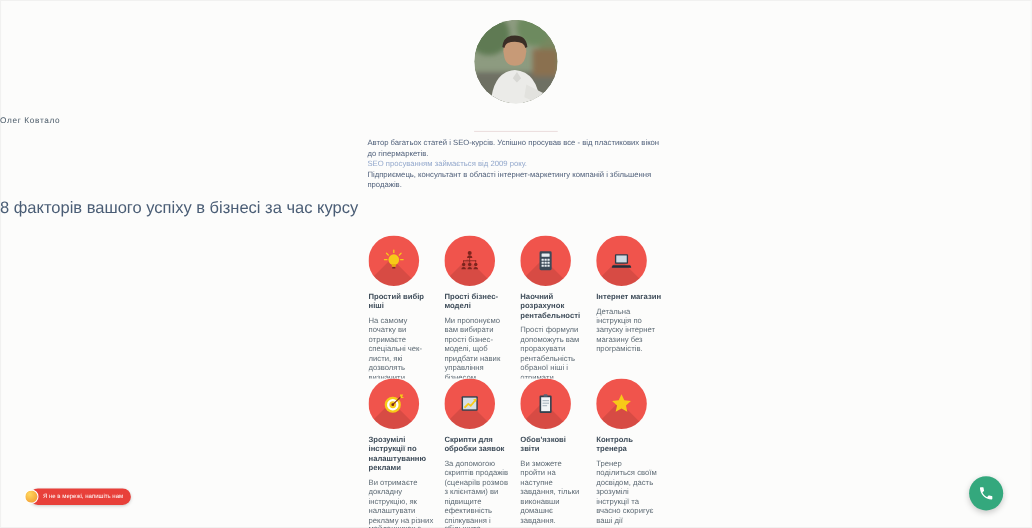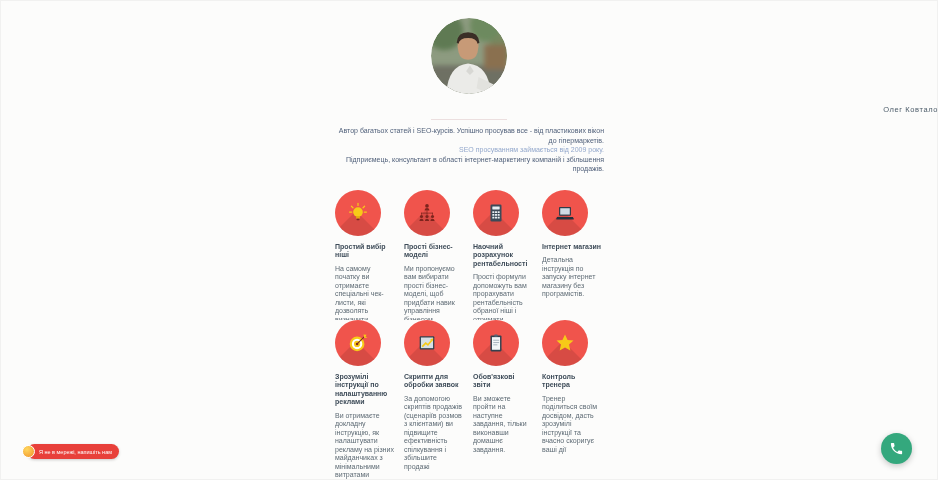--- a/index.html
+++ b/index.html
@@ -2,21 +2,21 @@
 <html><head>
 <meta charset="utf-8">
 <style>
   * { margin:0; padding:0; box-sizing:border-box; }
   html,body { width:938px; height:480px; overflow:hidden; background:#fdfdfd;
     font-family:"Liberation Sans", sans-serif; }
   .viewport { position:relative; width:938px; height:480px; background:#fcfcfb;
     box-shadow: inset 0 0 0 1px #f1f1f0; overflow:hidden; }
 
   
-  .header { padding-top:18px; text-align:right; }
+  .header { padding-top:18px; text-align:left; }
   .avatar { width:76px; height:76px; border-radius:50%; overflow:hidden; margin:0 auto;
     display:block; }
   .profile-name { margin-top:11px; font-size:7.5px; letter-spacing:.6px; color:#4a5a68; }
   .name-divider { width:76px; height:1px; background:#ecdfdf; margin:5px auto 6px; }
   .bio { width:270px; margin:0 auto; font-size:7px; line-height:9.5px; color:#50607a; }
   .bio-link { color:#93a8cc; }
   .heading { margin-top:7px; font-size:15px; font-weight:500; color:#4a5d75; }
 
   
   .grid { width:268px; margin:16px auto 0; display:grid;
@@ -79,20 +79,21 @@
         </g>
       </svg>
     </span>
     <div class="profile-name">Олег Ковтало</div>
     <div class="name-divider"></div>
     <div class="bio">
       <div>Автор багатьох статей і SEO-курсів. Успішно просував все - від пластикових вікон до гіпермаркетів.</div>
       <div class="bio-link">SEO просуванням займається від 2009 року.</div>
       <div>Підприємець, консультант в області інтернет-маркетингу компаній і збільшення продажів.</div>
     </div>
+    <h1 class="heading">8 факторів вашого успіху в бізнесі за час курсу</h1>
   </div>
 
   <div class="grid">
 
     <div class="feature">
       <div class="badge">
         <svg viewBox="0 0 24 24">
           <g stroke="#f7ca18" stroke-width="1.3" stroke-linecap="round">
             <line x1="12" y1="1.5" x2="12" y2="3.8"></line>
               <line x1="4.8" y1="4.6" x2="6.5" y2="6.3"></line>

